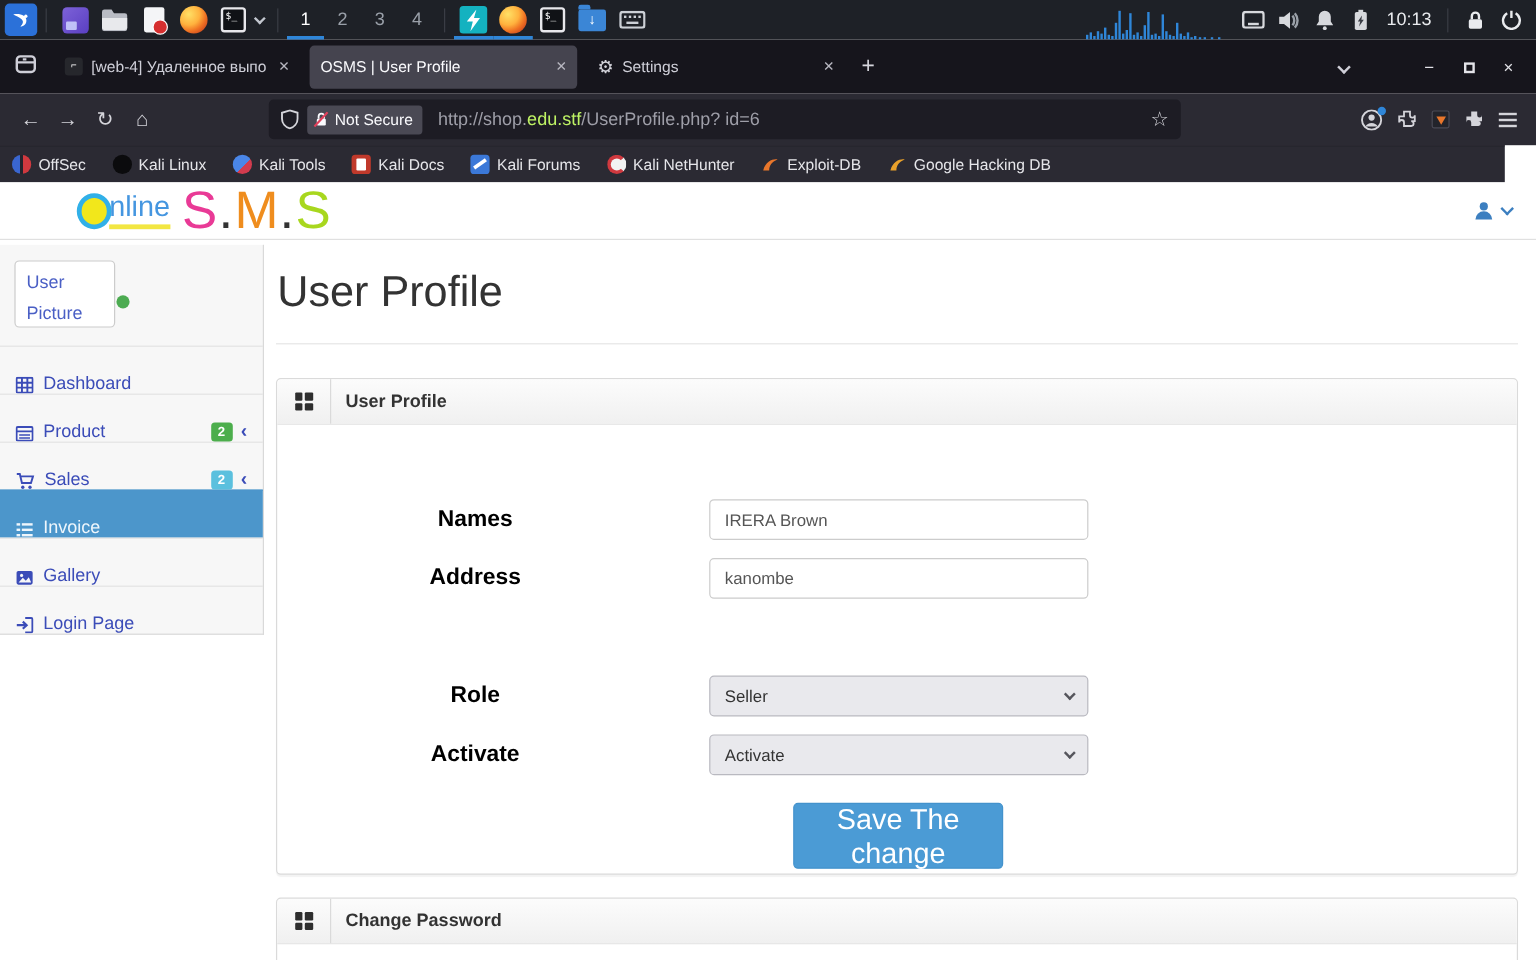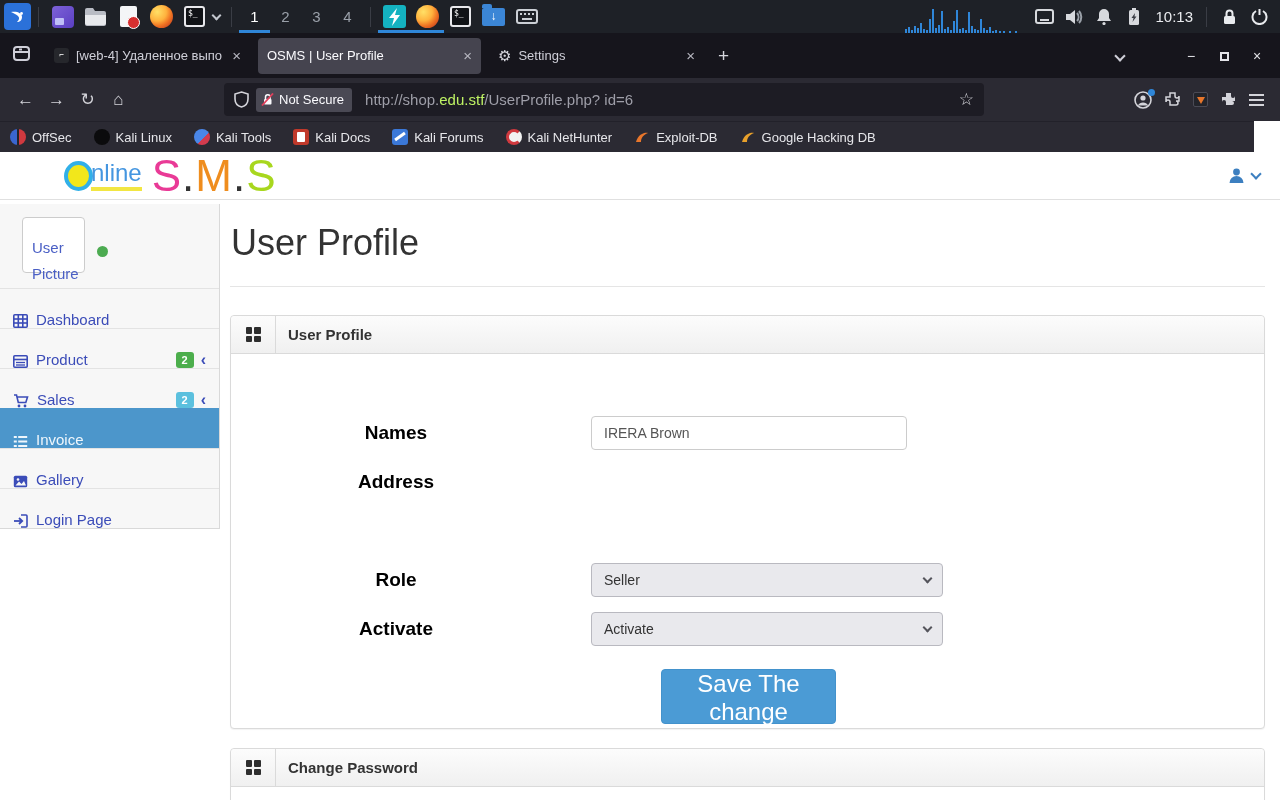--- a/index.html
+++ b/index.html
@@ -99,22 +99,22 @@
   .logo-o { width:29px; height:30px; border-radius:50%; background:#f2e71b; border:4px solid #31b0e8; }
   .logo-nline { color:#4596e0; font-size:24px; border-bottom:4px solid #f2e642; margin-left:-2px; line-height:1.1; }
   .logo-big { font-size:44px; line-height:44px; margin-left:10px; letter-spacing:1px; }
   .lg-pink { color:#e93a96; } .lg-dot { color:#333; } .lg-orange { color:#ef8d1e; } .lg-green { color:#a8d71e; }
   .user-menu { margin-left:auto; margin-right:20px; display:flex; align-items:center; gap:7px; color:#3c7fc0; }
   .um-chev { width:8px; height:8px; border-right:2px solid #3c7fc0; border-bottom:2px solid #3c7fc0; transform:rotate(45deg); margin-top:-4px; }
 
   .sidebar { position:absolute; top:52px; left:0; width:220px; background:#f7f7f7;
     border-right:1px solid #d9d9d9; border-bottom:1px solid #d9d9d9; }
   .user-pic-row { height:84px; position:relative; }
-  .user-pic-box { position:absolute; left:22px; top:13px; width:63px; height:56px; background:#fff;
-    border:1px solid #ccc; border-radius:4px; color:#4a5fc5; font-size:15px; padding:17px 0 0 9px; line-height:1.75; }
+  .user-pic-box { position:absolute; left:12px; top:13px; width:84px; height:56px; background:#fff;
+    border:1px solid #ccc; border-radius:4px; color:#4a5fc5; font-size:15px; padding:5px 0 0 9px; line-height:1.75; }
   .status-dot { position:absolute; left:97px; top:42px; width:11px; height:11px; border-radius:50%; background:#4cab51; }
   .side-item { height:40px; border-top:1px solid #e3e3e3; display:flex; align-items:flex-end;
     padding:0 13px; color:#3b4cb8; font-size:15px; }
   .side-item svg { margin-right:8px; flex:none; }
   .side-item.active { background:#4c96cb; color:#eef6fc; border-top-color:#4c96cb; }
   .badge { margin-left:auto; color:#fff; font-size:11px; font-weight:bold; padding:2px 6px; border-radius:3px; }
   .badge.green { background:#4cae4c; } .badge.cyan { background:#5bc0de; }
   .side-chev { color:#3b4cb8; font-size:16px; font-weight:bold; margin-left:7px; line-height:1; }
 
   .page-h1 { position:absolute; left:231px; top:70px; font-size:36px; font-weight:400; color:#333; }
@@ -127,21 +127,21 @@
   .icon-cell { width:45px; height:100%; border-right:1px solid #dadada; display:flex; align-items:center; justify-content:center; }
   .grid-icon { width:15px; height:15px; display:grid; grid-template-columns:1fr 1fr; gap:2px; }
   .grid-icon span { background:#2e2e2e; border-radius:1px; }
   .panel-title { margin-left:12px; font-weight:bold; font-size:15px; color:#333; }
 
   .form-row { position:absolute; left:0; width:100%; height:34px; display:flex; }
   .form-row label { width:360px; padding-right:30px; text-align:center; line-height:34px;
     font-weight:bold; font-size:19px; color:#000000; }
   .txt { width:316px; height:34px; border:1px solid #ccc; border-radius:4px; padding:6px 12px;
     font-size:14px; color:#555; font-family:"Liberation Sans", sans-serif; background:#fff; }
-  .sel { width:352px; height:34px; border:1px solid #b9b9c0; border-radius:4px; background:#e9e9ed;
+  .sel { width:316px; height:34px; border:1px solid #b9b9c0; border-radius:4px; background:#e9e9ed;
     display:flex; align-items:center; padding:0 12px; font-size:14px; color:#333; position:relative; }
   .sel-chev { position:absolute; right:11px; top:11px; width:7px; height:7px;
     border-right:2px solid #55555c; border-bottom:2px solid #55555c; transform:rotate(45deg); }
   .btn-primary { position:absolute; left:430px; top:353px; width:175px; height:55px; background:#4b9bd5;
     border:1px solid #4392cc; border-radius:4px; color:#fff; font-size:24px;
     font-family:"Liberation Sans", sans-serif; }
 </style>
 </head>
 <body>
 
@@ -499,20 +499,21 @@
           </div>
       </div>
       <span class="panel-title">User Profile</span>
     </div>
     <div class="form-row" style="top:100px;">
       <label>Names</label>
       <input class="txt" value="IRERA Brown" style="">
     </div>
     <div class="form-row" style="top:149px;">
       <label>Address</label>
+      <input class="txt" value="kanombe" style="">
     </div>
     <div class="form-row" style="top:247px;">
       <label>Role</label>
       <div class="sel">
         <span>Seller</span>
         <span class="sel-chev"></span>
       </div>
     </div>
     <div class="form-row" style="top:296px;">
       <label>Activate</label>

